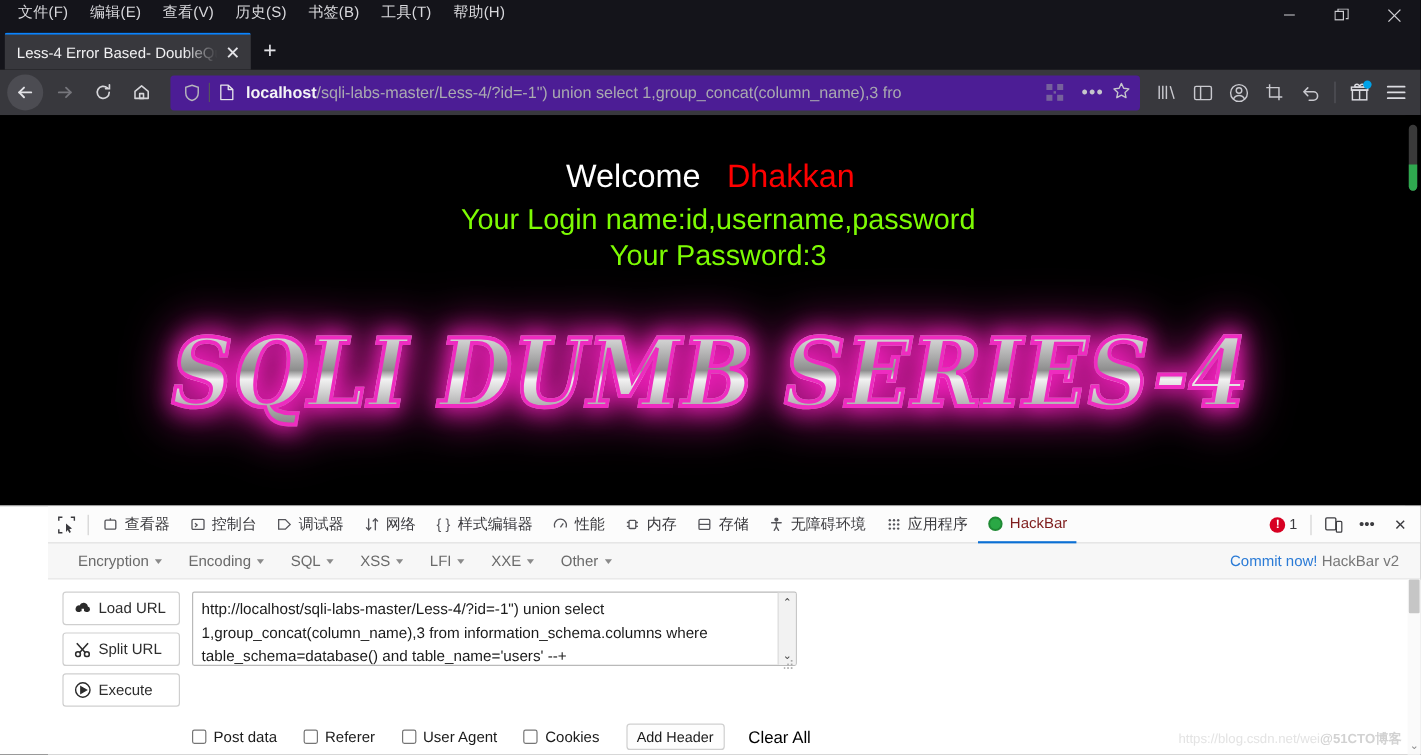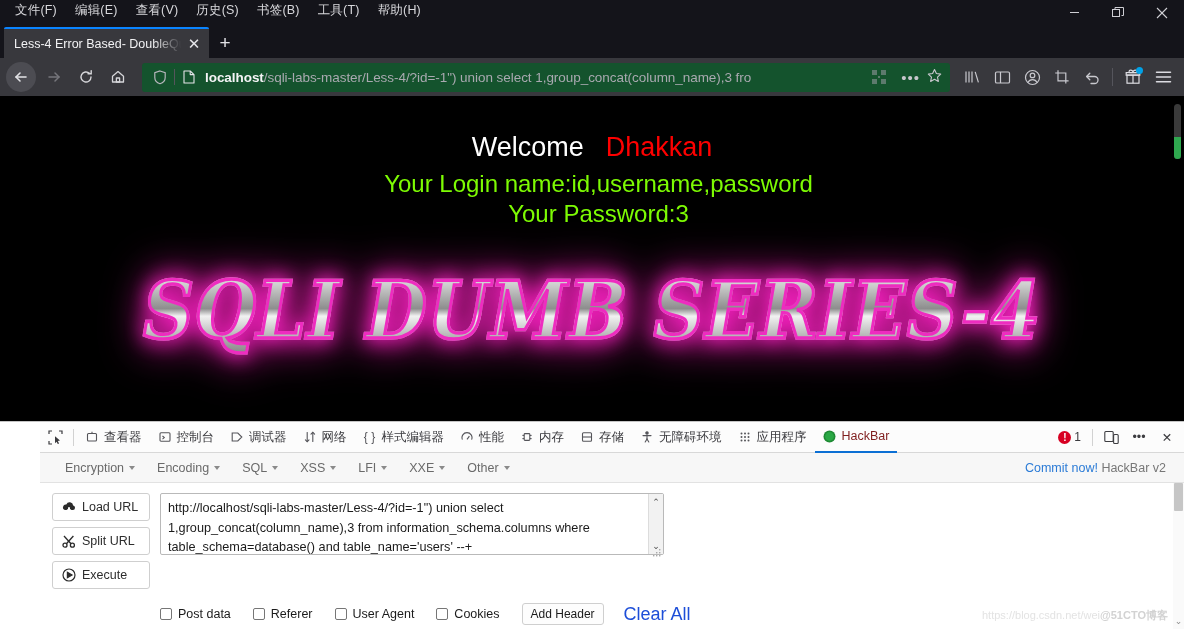--- a/index.html
+++ b/index.html
@@ -45,21 +45,21 @@
             color: #e2e2e6; font-size: 19px; font-weight: 300; }
 
   .navbar {
     height: 38px; background: #38383d; display: flex; align-items: center;
     padding: 0 6px; flex: 0 0 38px;
   }
   .navbtn { width: 32px; height: 30px; display: flex; align-items: center; justify-content: center; color: #d6d6da; }
   .navbtn.back { background: #4c4c52; border-radius: 50%; width: 30px; height: 30px; margin-right: 2px;}
   .navbtn.dim { color: #76767c; }
   .urlbar {
-    flex: 1; height: 29px; background: #14532d; border-radius: 3px;
+    flex: 1; height: 29px; background: #4c1d95; border-radius: 3px;
     display: flex; align-items: center; margin: 0 7px 0 8px; padding: 0 6px;
     position: relative; overflow: hidden;
   }
   .urlbar .ub-ico { width: 24px; display: flex; align-items: center; justify-content: center; color: #b6b6bc; flex:0 0 24px;}
   .urlbar .ub-sep { width: 1px; height: 16px; background: #55555c; margin: 0 2px; }
   .urltext {
     flex: 1; font-size: 13.5px; color: #a9a9b0; white-space: nowrap; overflow: hidden;
     padding-left: 4px; letter-spacing: -0.05px;
     -webkit-mask-image: linear-gradient(to right, #000 93%, transparent 100%);
     mask-image: linear-gradient(to right, #000 93%, transparent 100%);
@@ -154,21 +154,21 @@
   .ta-sb { position: absolute; right: 1px; top: 1px; width: 15px; height: 60px; background: #f2f2f2;
            border-left: 1px solid #dcdcdc; display: flex; flex-direction: column;
            align-items: center; justify-content: space-between; padding: 3px 0; color: #4a4a4a; font-size: 9px;}
   .ta-grip { position: absolute; right: 2px; bottom: 1px; width: 9px; height: 9px; }
 
   .hb-checkrow { display: flex; align-items: center; gap: 0; margin: 14px 0 0 108px; font-size: 12.5px; color: #1b1b1b; }
   .hb-chk { display: flex; align-items: center; gap: 6px; margin-right: 22px; }
   .cbox { width: 12px; height: 12px; border: 1px solid #767676; border-radius: 2px; background: #fff; display: inline-block; }
   .addhdr { border: 1px solid #cfcfcf; border-radius: 3px; background: #fdfdfd; font-size: 12px;
             padding: 3px 8px; color: #1b1b1b; margin-right: 20px; }
-  .clearall { color: #1d4ed8; font-size: 18px; }
+  .clearall { color: #000000; font-size: 14px; }
 
   .dt-scroll { position: absolute; right: 0; top: 0; width: 11px; height: 100%; background: #fafafa; }
   .dt-scroll .dthumb { position: absolute; top: 0; left: 1px; width: 9px; height: 28px; background: #c6c6c6; border-radius: 1px;}
   .dt-scroll .dcaret { position: absolute; bottom: 3px; left: 1px; width: 9px; text-align: center; color: #8c8c8c; font-size: 9px;}
 
   .watermark { position: absolute; right: 16px; bottom: 6px; font-size: 11px; color: #e3e3e3; white-space: nowrap; }
   .watermark .wm2 { color: #d2d2d2; font-weight: 700; }
 </style>
 </head>
 <body>

